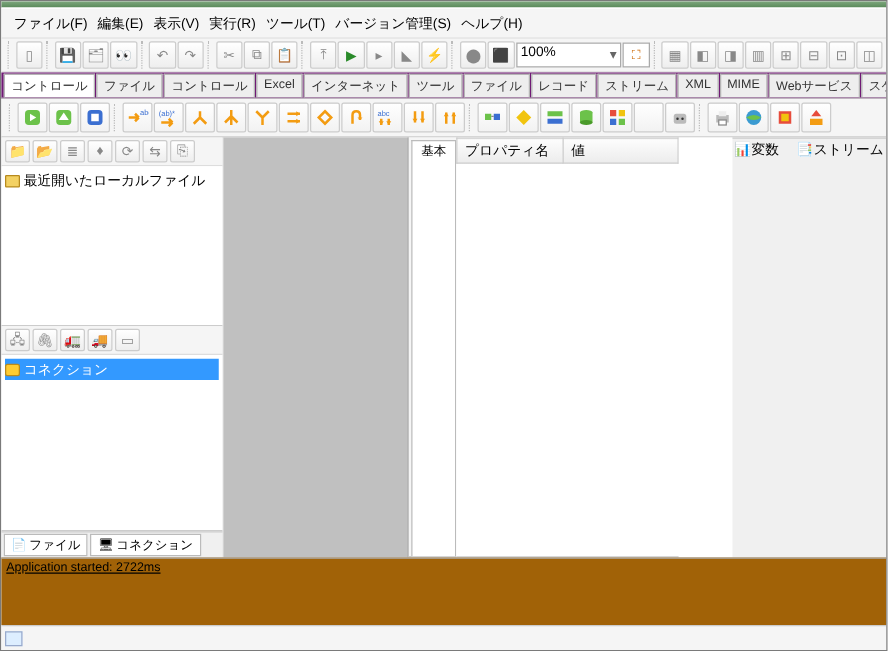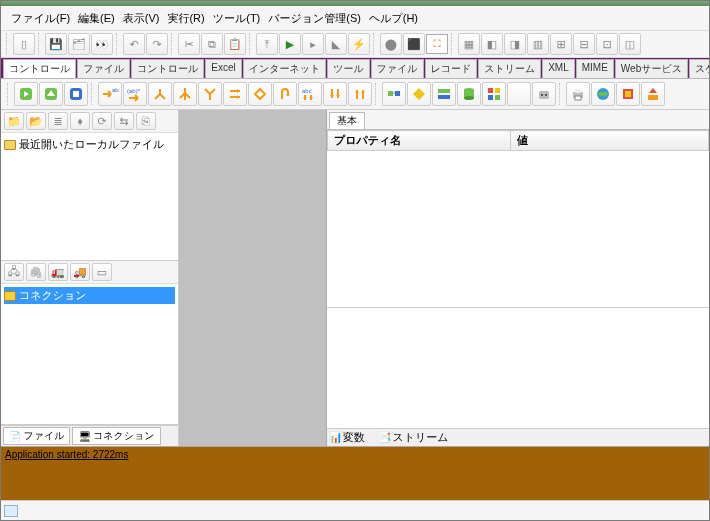--- a/index.html
+++ b/index.html
@@ -24,26 +24,26 @@
 .mini-toolbar { display: flex; gap: 2px; padding: 2px 3px; background: #f5f5f5; border-bottom: 1px solid #ddd; }
 .mini-toolbar .tbtn { width: 20px; height: 18px; }
 .treepane { flex: 1; background: #fff; border-bottom: 1px solid #ccc; padding: 3px; overflow: auto; font-size: 11px; }
 .treeitem { display: flex; align-items: center; gap: 3px; padding: 1px 0; }
 .treeitem.sel { background: #3399ff; color: #fff; }
 .folder-ico { width: 12px; height: 10px; background: #f3d163; border: 1px solid #b78a1e; border-radius: 1px; }
 .db-ico { width: 12px; height: 10px; background: #ffcc33; border: 1px solid #b78a1e; border-radius: 2px; }
 .bottom-tabs { display: flex; background: #f0f0f0; border-top: 1px solid #ccc; padding: 1px 2px; gap: 2px; }
 .bottom-tabs .btab { border: 1px solid #bbb; background: #fff; padding: 1px 5px; font-size: 10px; display: flex; align-items: center; gap: 2px; }
 .canvas { width: 148px; background: #c0c0c0; border-right: 1px solid #aaa; }
-.rightcol { flex: 1; display: flex; flex-direction: column; justify-content: flex-end; }
+.rightcol { flex: 1; display: flex; flex-direction: row; justify-content: flex-end; }
 .proptabs { display: flex; background: #f5f5f5; border-bottom: 1px solid #bbb; padding-top: 2px; }
 .proptabs .ptab { border: 1px solid #bbb; border-bottom: none; background: #fff; padding: 1px 7px; font-size: 10px; margin-left: 2px; }
 .propgrid { flex: 0 0 178px; background: #fff; border-bottom: 1px solid #ccc; }
 .propgrid table { width: 100%; border-collapse: collapse; }
-.propgrid th { background: linear-gradient(#fdfdfd,#ececec); border: 1px solid #ccc; text-align: left; padding: 2px 6px; font-weight: bold; font-size: 11px; }
+.propgrid th { background: linear-gradient(#fdfdfd,#ececec); border: 1px solid #ccc; text-align: left; padding: 2px 6px; font-weight: normal; font-size: 11px; }
 .whitepane { flex: 1; background: #fff; }
 .right-bottom-tabs { display: flex; background: #f0f0f0; border-top: 1px solid #ccc; padding: 1px 2px; gap: 14px; }
 .logpane { height: 54px; border-top: 1px solid #aaa; background: #a16207; padding: 2px 4px; font-size: 10px; text-decoration: underline; }
 .status { height: 20px; border-top: 1px solid #ccc; background: #f5f5f5; display: flex; align-items: center; padding: 0 3px; }
 .status .sicon { width: 14px; height: 12px; border: 1px solid #9ac; background: #def; }
 svg { display: block; }
 </style>
 </head>
 <body>
 
@@ -75,20 +75,21 @@
   <div class="tbtn">📋</div>
   <div class="tsep"></div>
   <div class="tbtn">⤒</div>
   <div class="tbtn on" style="color:#2a8a2a">▶</div>
   <div class="tbtn">▸</div>
   <div class="tbtn">◣</div>
   <div class="tbtn">⚡</div>
   <div class="tsep"></div>
   <div class="tbtn">⬤</div>
   <div class="tbtn">⬛</div>
+  <div class="zoom">100%</div>
   <div class="zoom2">⛶</div>
   <div class="tsep"></div>
   <div class="tbtn">▦</div>
   <div class="tbtn">◧</div>
   <div class="tbtn">◨</div>
   <div class="tbtn">▥</div>
   <div class="tbtn">⊞</div>
   <div class="tbtn">⊟</div>
   <div class="tbtn">⊡</div>
   <div class="tbtn">◫</div>

